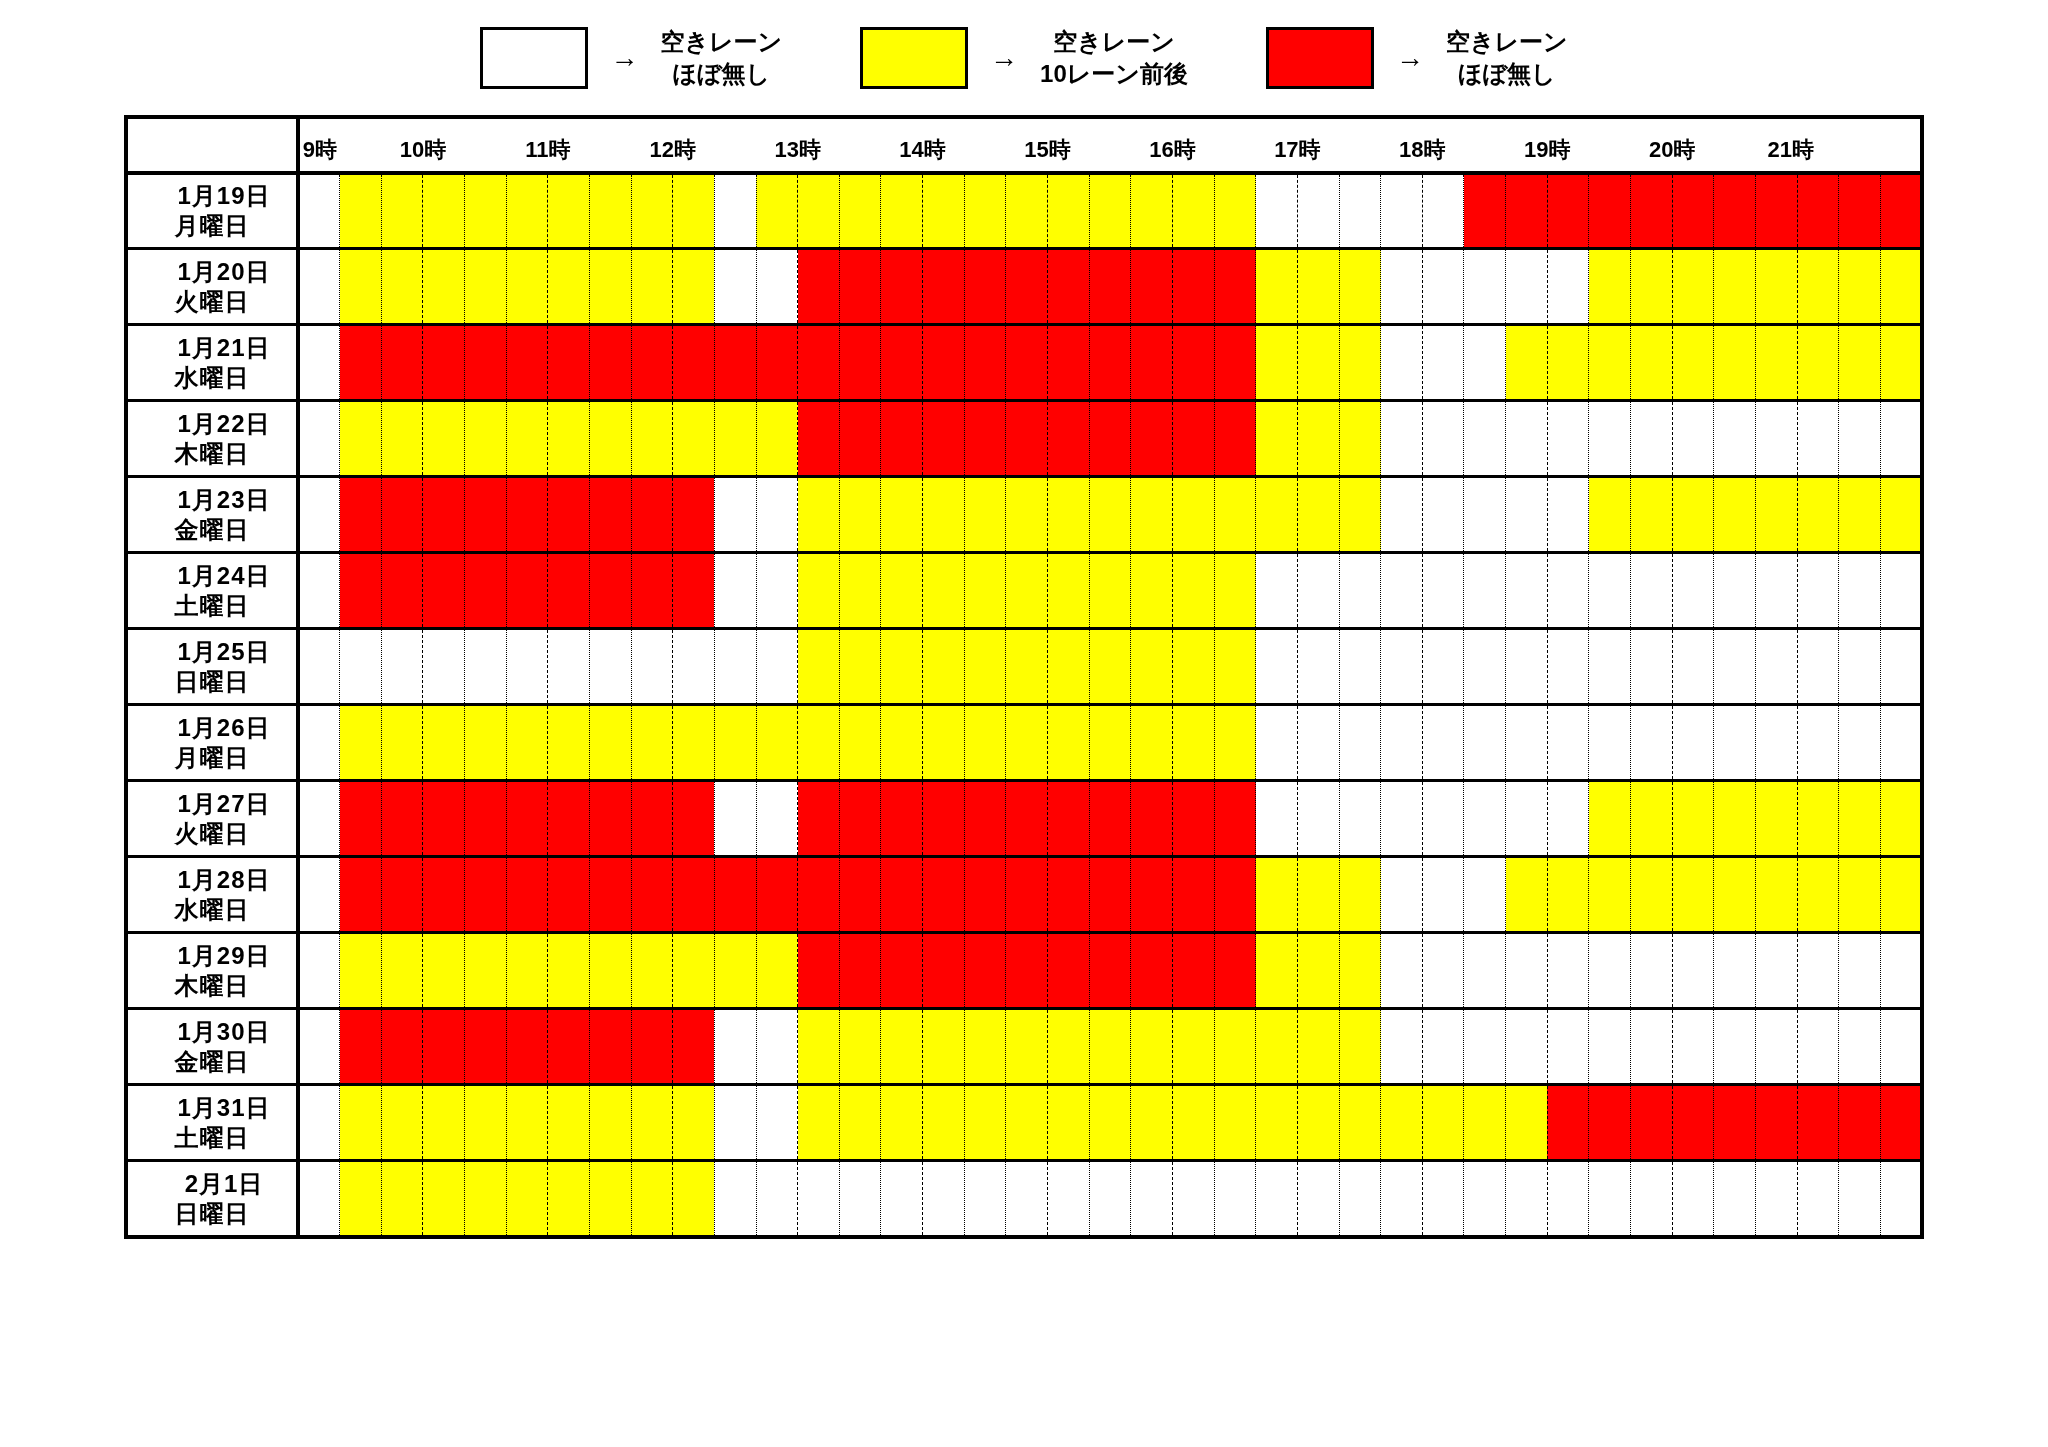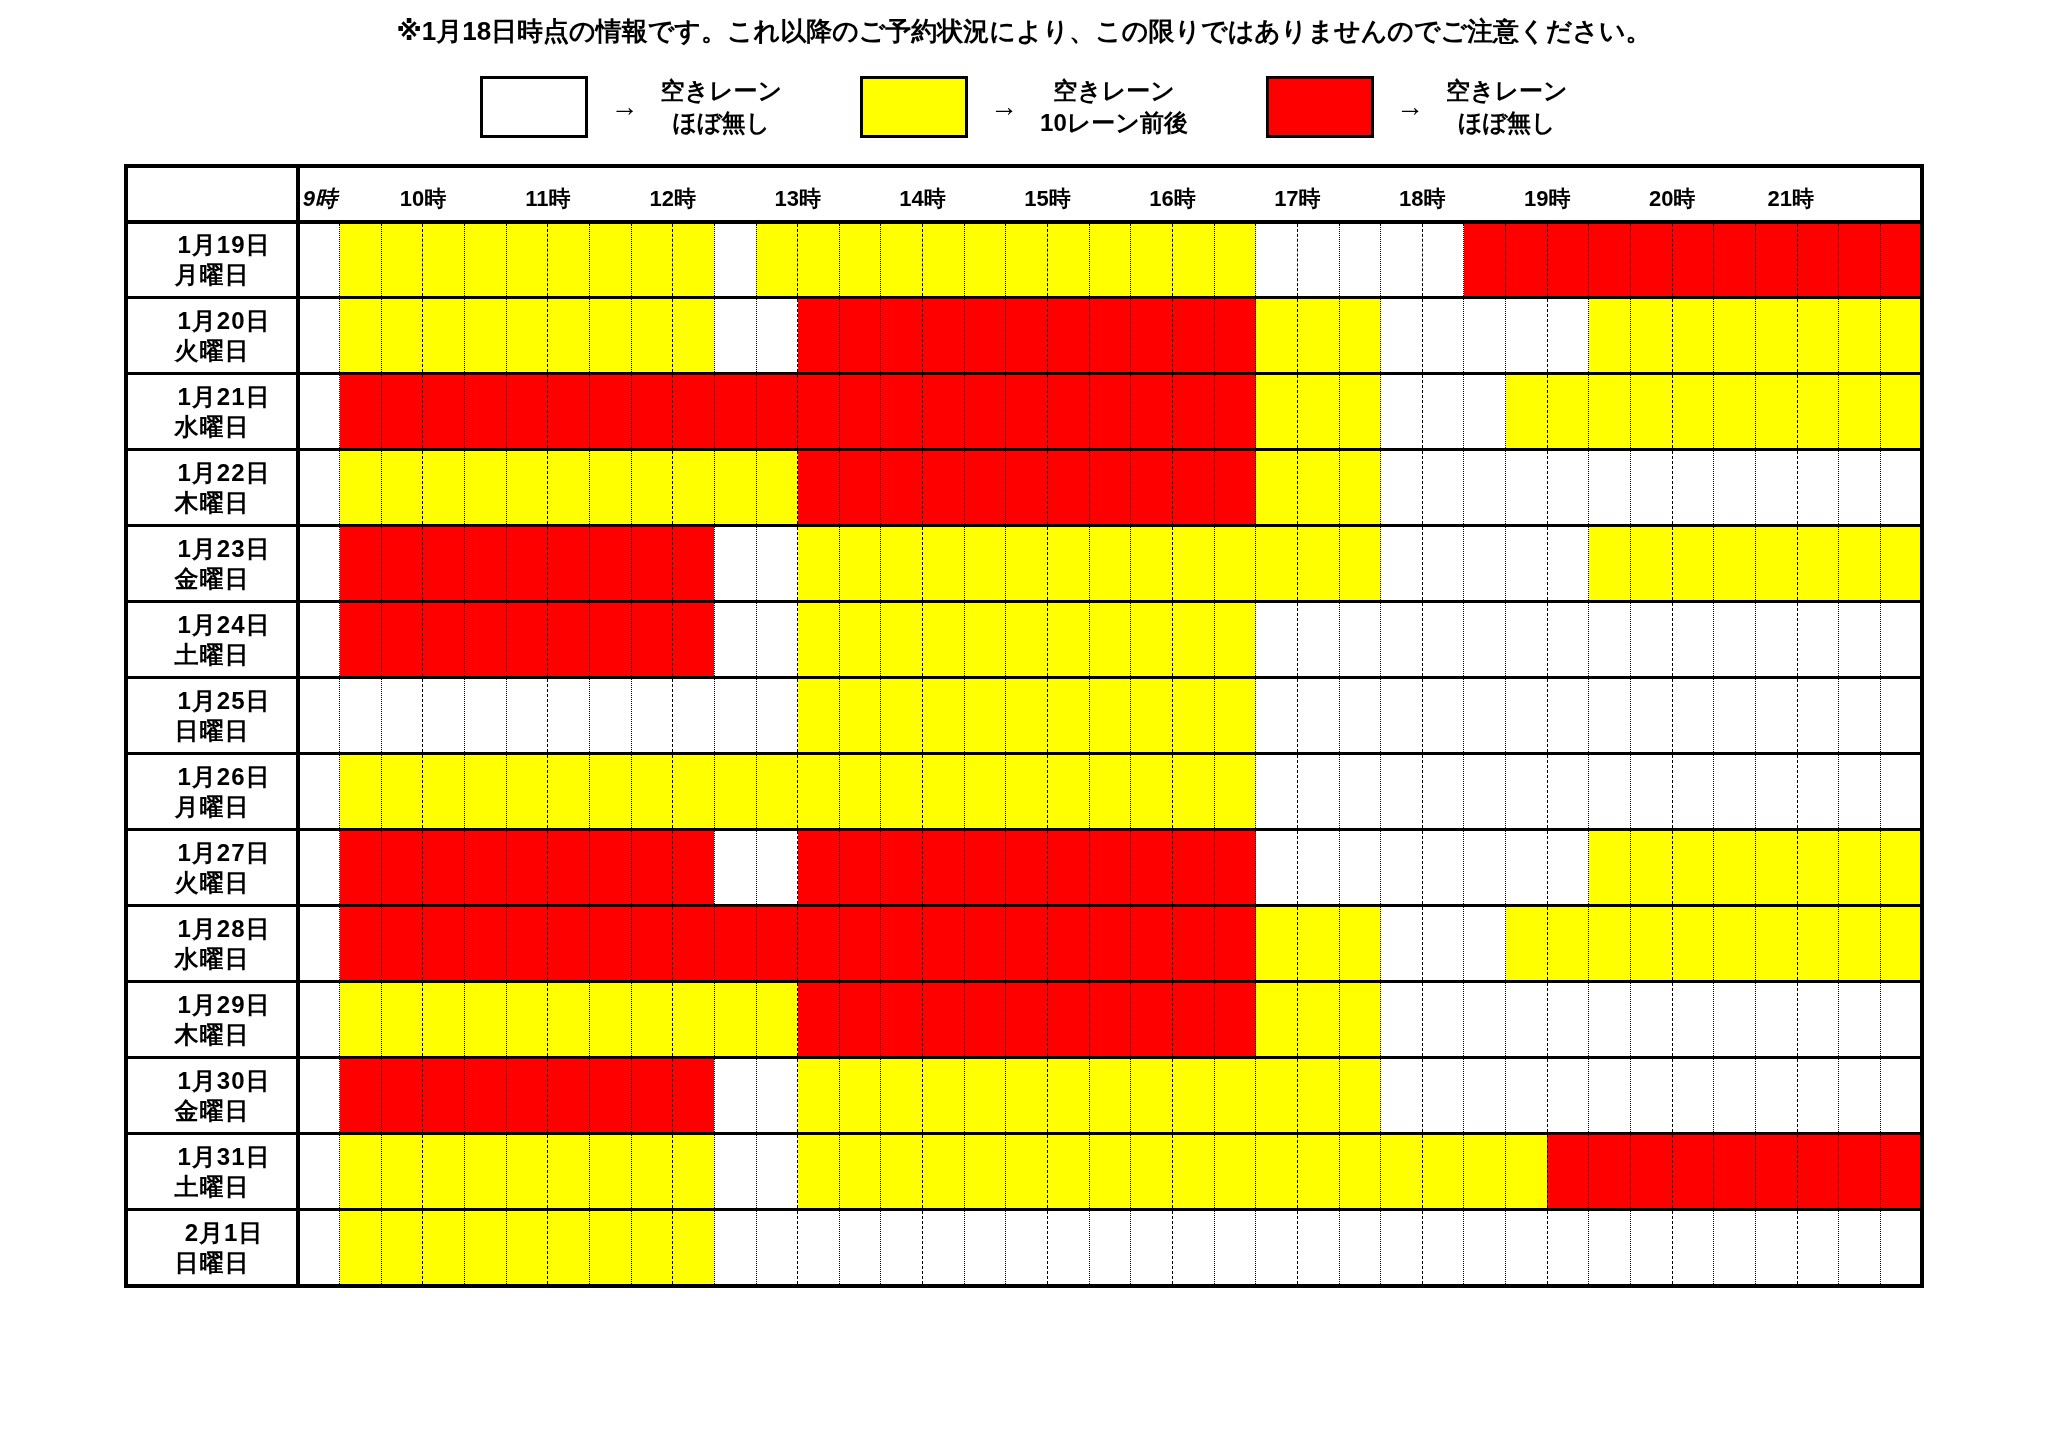--- a/index.html
+++ b/index.html
@@ -102,21 +102,21 @@
     background: #ffffff;
     position: relative;
   }
   .hour-head .lbl {
     position: absolute;
     left: -28px;
     top: 16px;
     width: 56px;
     text-align: center;
   }
-  .hour-head.first .lbl { left: 0; width: 100%; font-style: italic; }
+  .hour-head.first .lbl { left: 0; width: 100%; }
   .hour-head.last .lbl { left: auto; right: 20px; width: 56px; }
 
   .daycell {
     width: 172px;
     border-right: 4px solid #000000;
     border-bottom: 3px solid #000000;
     font-size: 24px;
     font-weight: bold;
     text-align: center;
     line-height: 1.25;
@@ -139,21 +139,20 @@
 
   .c-white { background: #ffffff; }
   .c-yellow { background: #ffff00; }
   .c-red { background: #ff0000; }
 </style>
 </head>
 <body>
 
 <div>
 
-  <div class="subtitle">※1月18日時点の情報です。これ以降のご予約状況により、この限りではありませんのでご注意ください。</div>
 
   <div class="legend">
     <div class="legend-item">
       <div class="swatch white"></div>
       <div class="arrow">→</div>
       <div class="legend-text">
         <span>空きレーン</span><br>
         <span>ほぼ無し</span>
       </div>
     </div>

